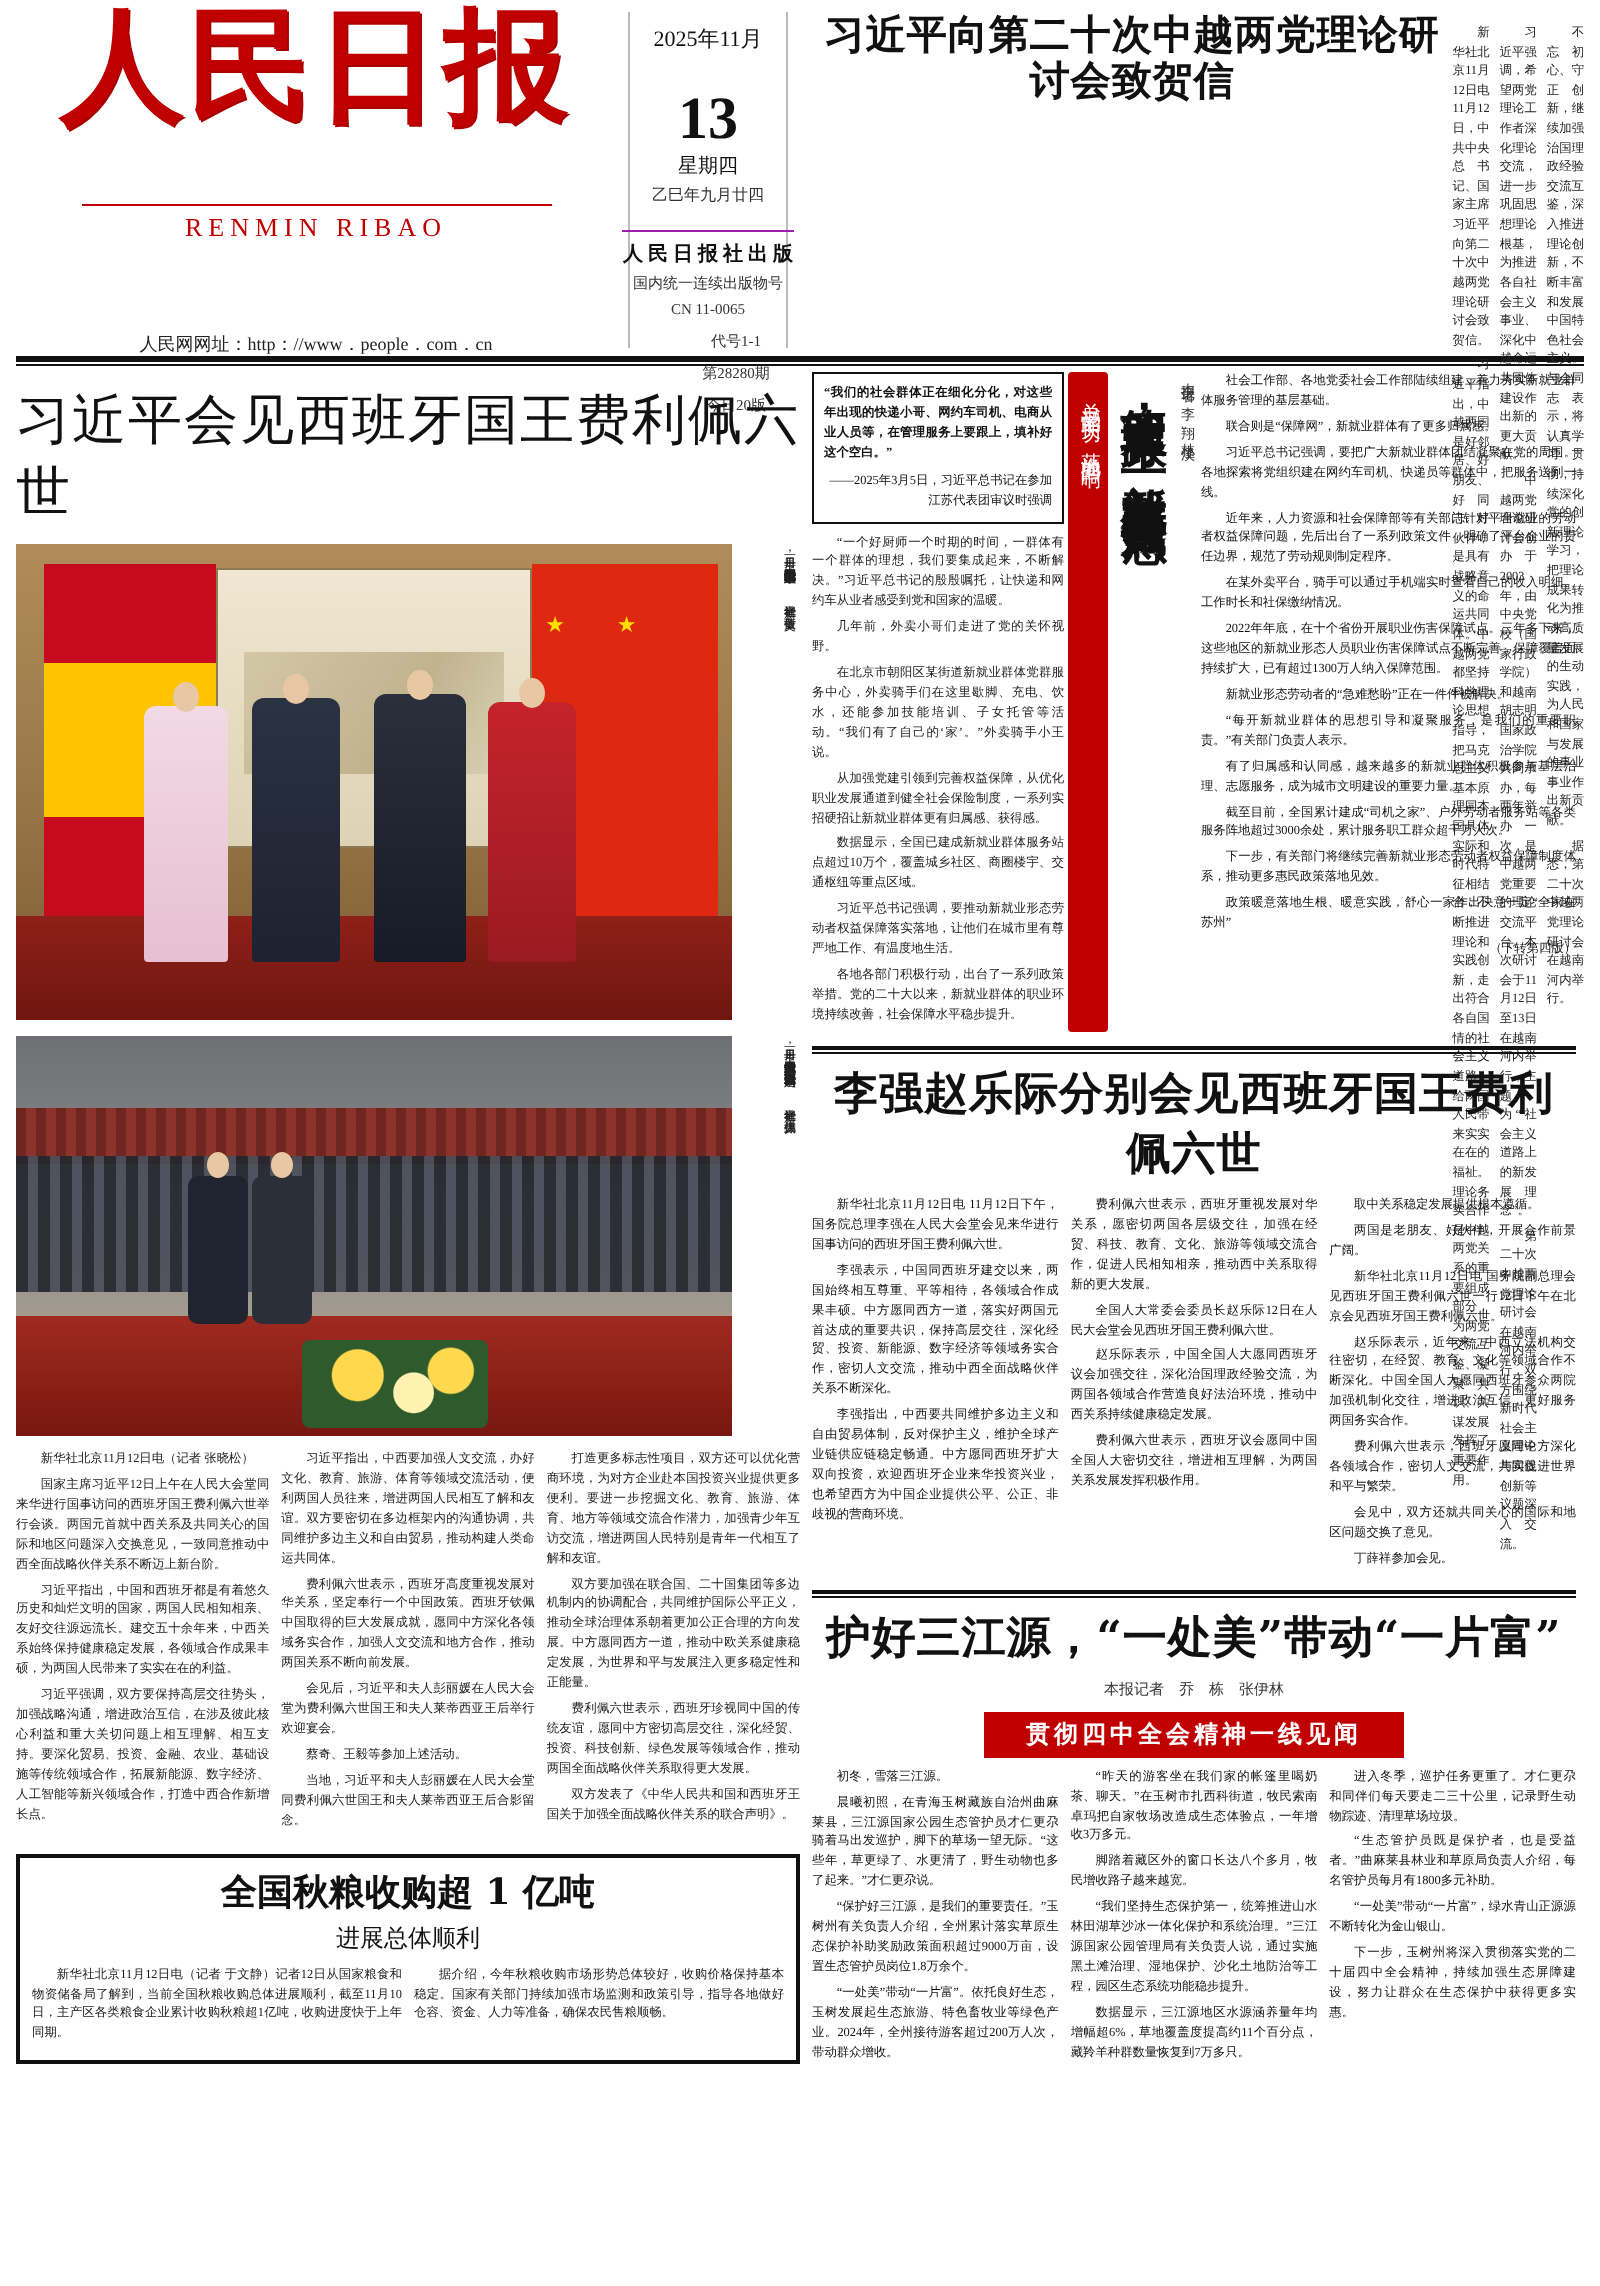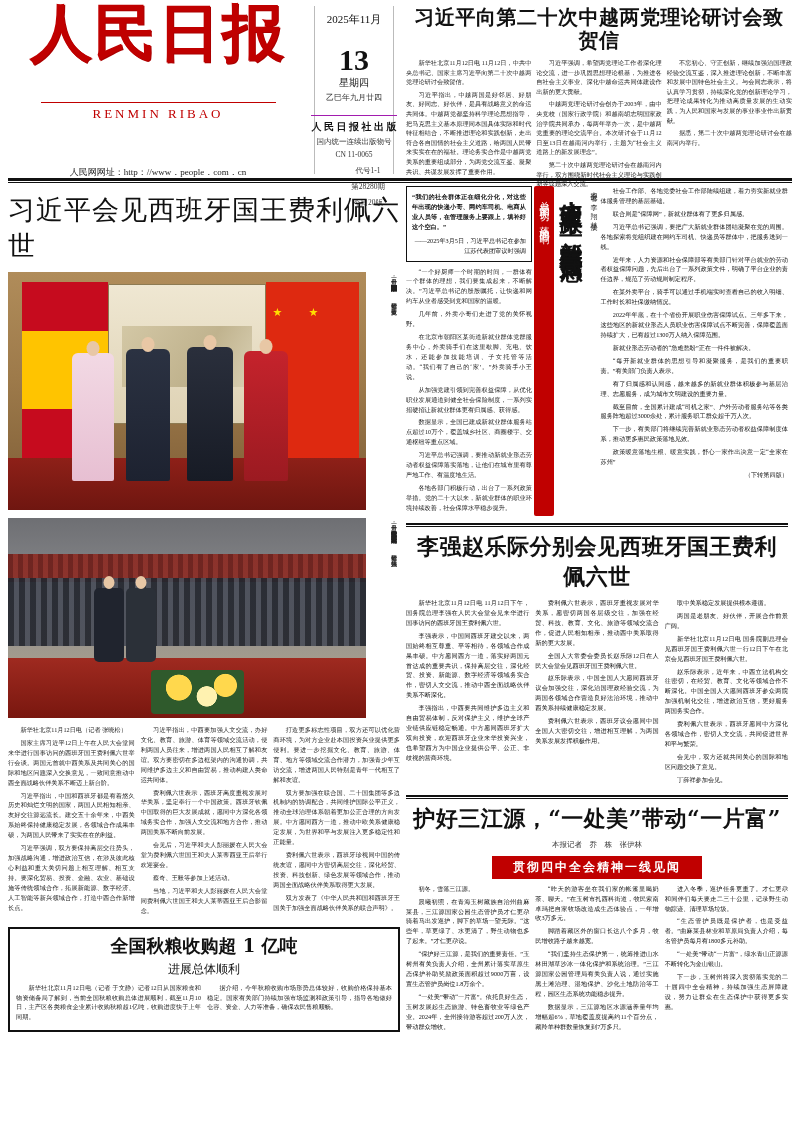--- a/index.html
+++ b/index.html
@@ -13,21 +13,21 @@
   .logo-pinyin{color:#c00000;font-family:"Liberation Serif",serif;font-size:13px;letter-spacing:3px;margin-top:6px;border-top:1px solid #c00000;padding-top:3px;width:235px;text-align:center;}
   .logo-site{font-size:9px;color:#222;margin-top:12px;}
   .date-block{width:80px;border-left:1px solid #bbb;border-right:1px solid #bbb;margin:0 6px;display:flex;flex-direction:column;align-items:center;justify-content:flex-start;padding-top:6px;box-sizing:border-box;}
   .date-ym{font-size:11px;color:#111;}
   .date-day{font-size:30px;font-weight:bold;line-height:1;margin:18px 0 1px;}
   .date-week{font-size:10px;}
   .date-lunar{font-size:8px;color:#333;margin-top:2px;}
   .date-pub{font-size:10px;margin-top:12px;border-top:1px solid #a21caf;padding-top:4px;width:86px;text-align:center;font-weight:bold;}
   .date-cn{font-size:7.5px;color:#333;margin-top:2px;text-align:center;line-height:1.5;}
   .date-meta{font-size:7.5px;color:#333;text-align:center;line-height:1.6;margin-top:4px;margin-left:28px;}
-  .lead-block{flex:1;padding-left:6px;display:flex;flex-direction:column;}
+  .lead-block{flex:1;padding-left:6px;display:flex;flex-direction:row;}
   .lead-head{font-size:20px;font-weight:bold;letter-spacing:0.5px;line-height:1.15;text-align:center;font-family:"DejaVu Serif",serif;}
   .lead-cols{display:flex;gap:5px;margin-top:6px;flex:1;}
   .lead-col{flex:1;font-size:6.2px;line-height:1.55;text-align:justify;color:#222;}
   .lead-col p{margin:0 0 3px;text-indent:2em;}
 
   .rule-thick{height:3px;background:#111;margin:2px 8px 0;}
   .rule-thin{height:1px;background:#111;margin:1px 8px 3px;}
 
   
   .body-wrap{display:flex;padding:0 8px;box-sizing:border-box;gap:6px;}

